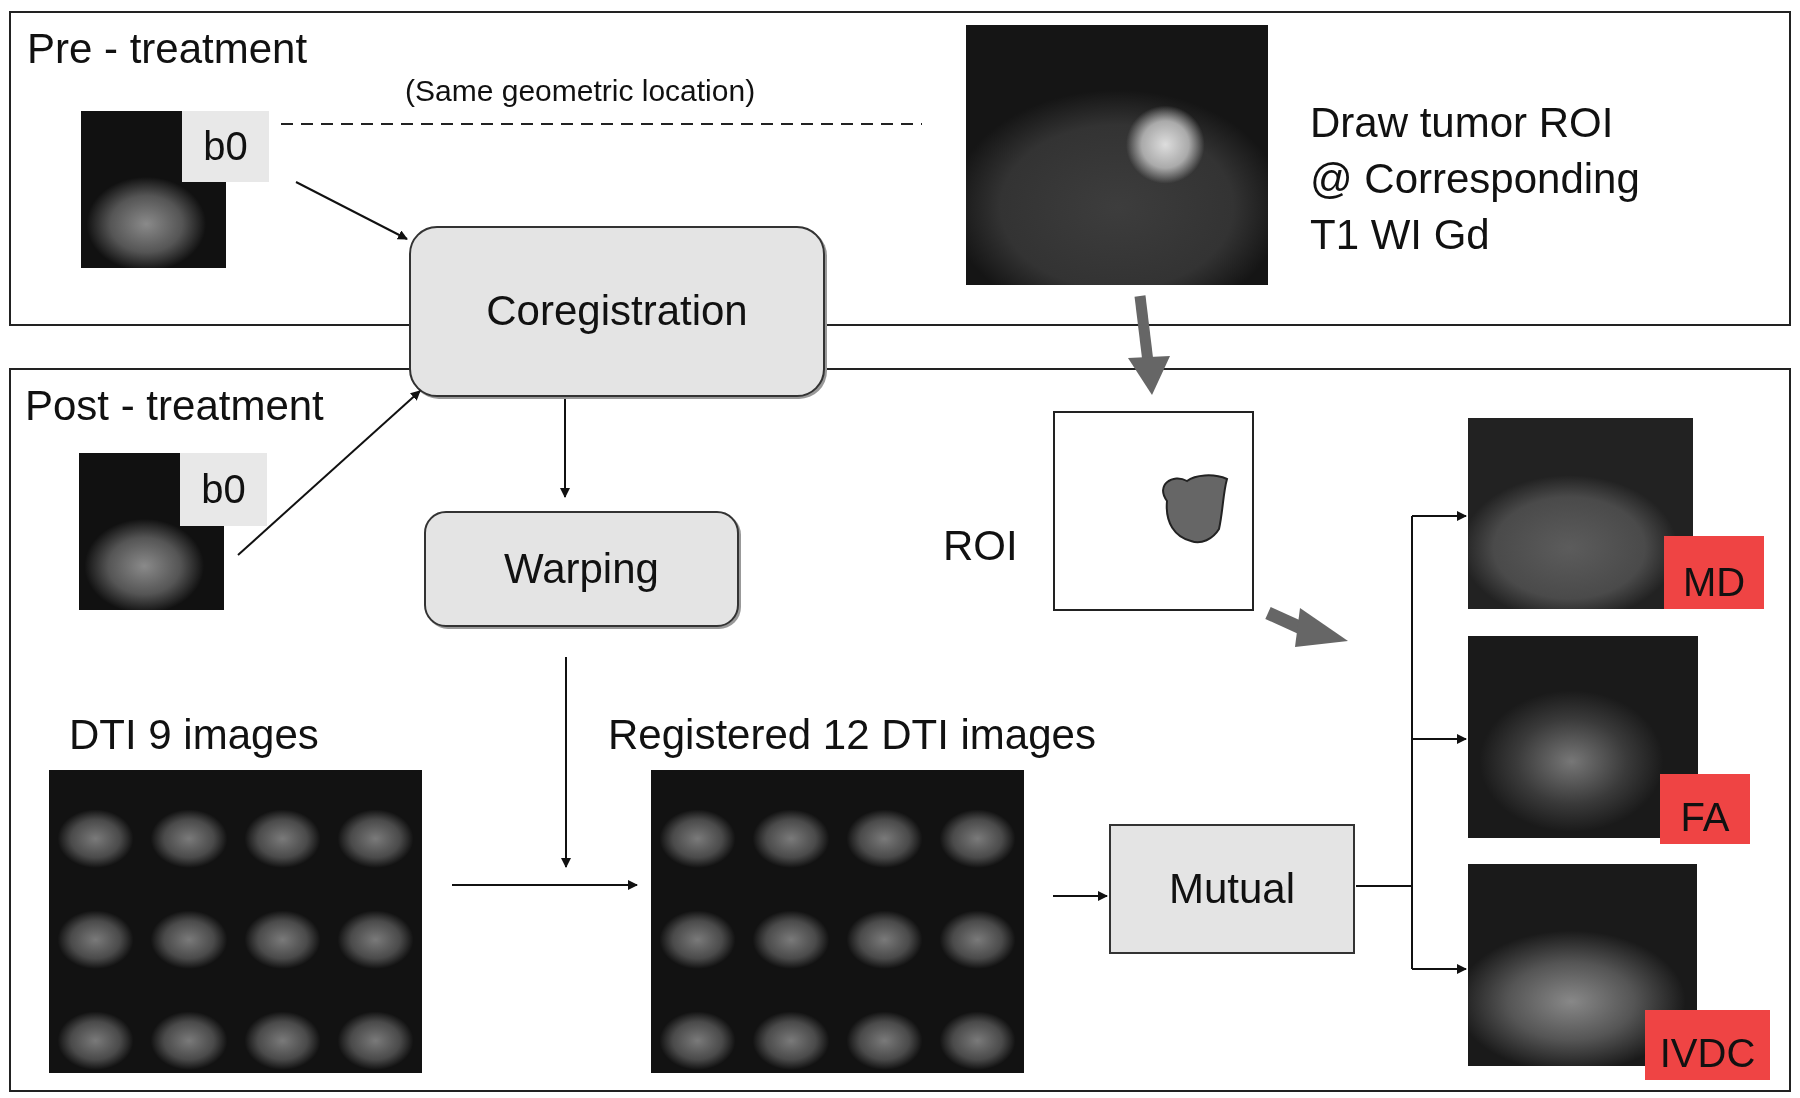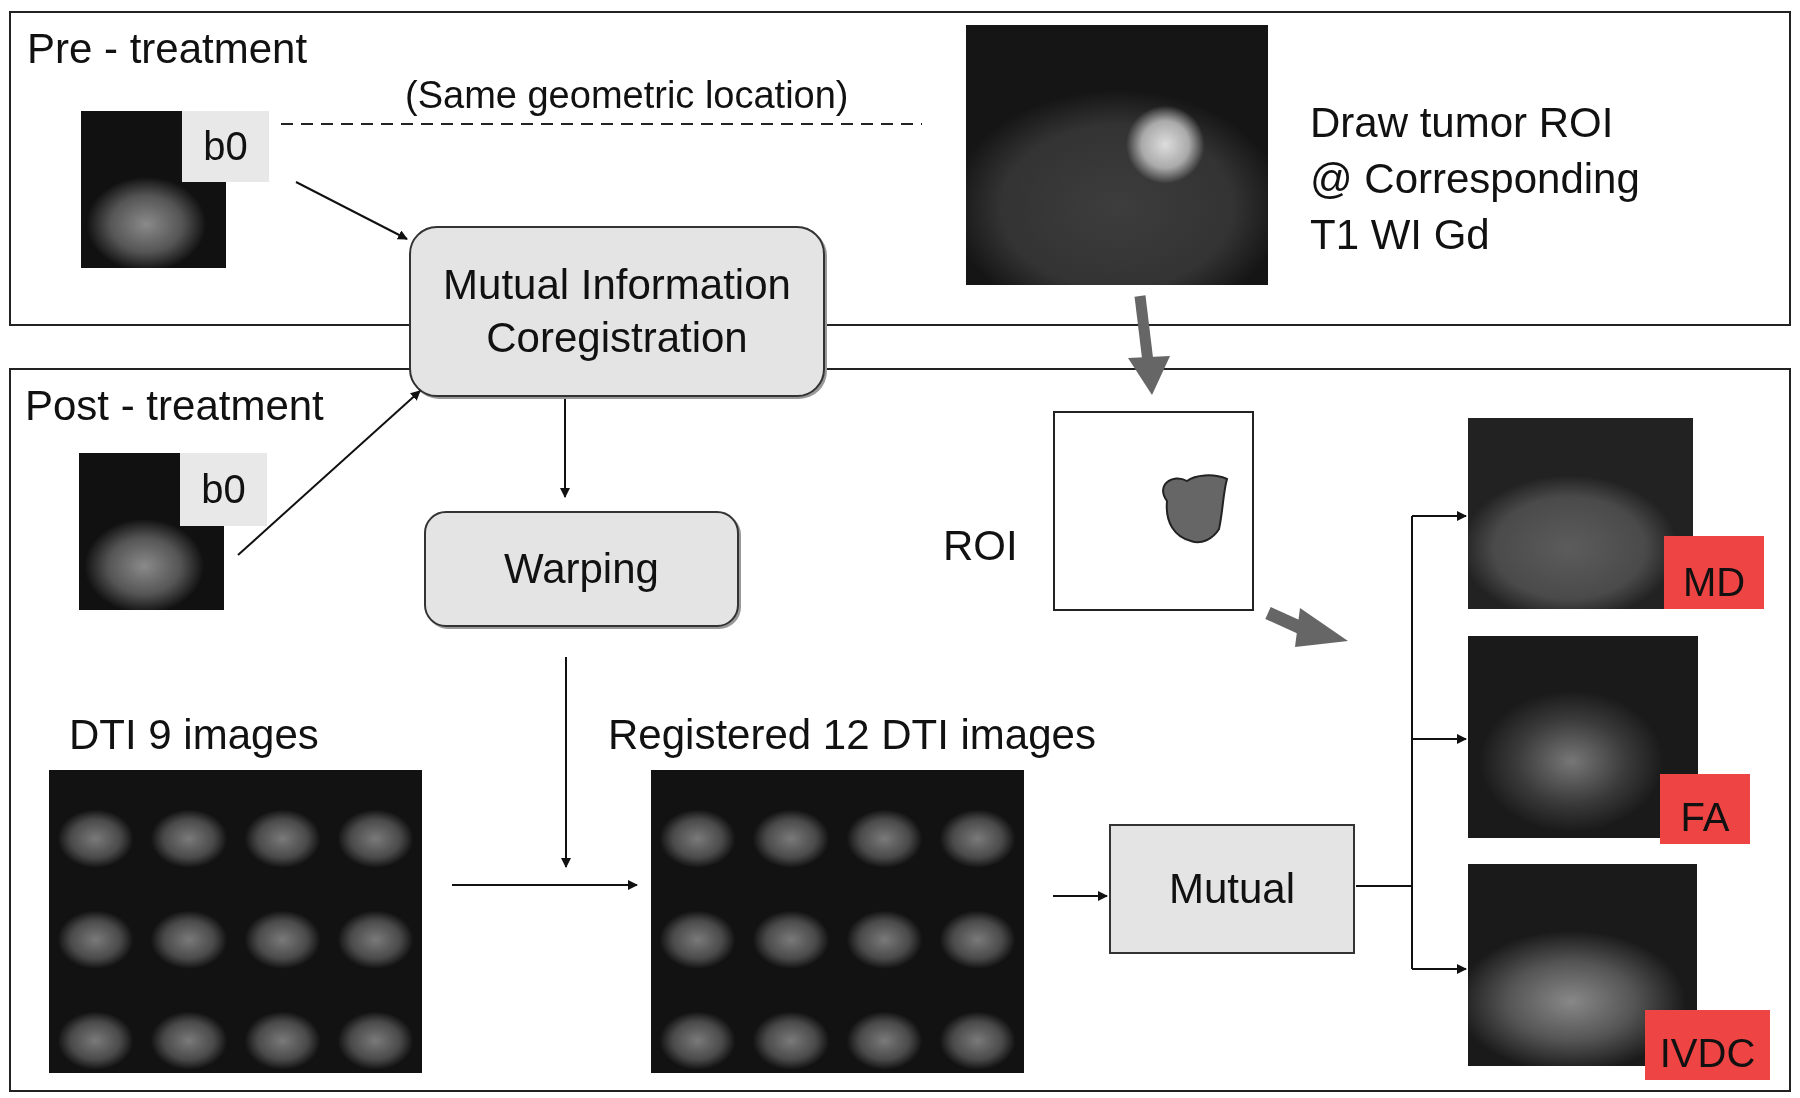--- a/index.html
+++ b/index.html
@@ -24,35 +24,34 @@
 
 <div class="panel" style="left:9px;top:11px;width:1782px;height:315px;"></div>
 <div class="panel" style="left:9px;top:368px;width:1782px;height:724px;"></div>
 
 <div class="label" style="left:27px;top:25px;">Pre - treatment</div>
 
 <div class="img" style="left:81px;top:111px;width:145px;height:157px;
             background:radial-gradient(ellipse 55% 40% at 45% 72%, #8a8a8a 0%, #555 45%, #111 75%), #111;"></div>
 <div class="tag" style="left:182px;top:111px;width:87px;height:71px;">b0</div>
 
-<div class="label" style="left:405px;top:74px;font-size:38px;">(Same geometric location)</div>
+<div class="label" style="left:405px;top:74px;font-size:30px;">(Same geometric location)</div>
 
 <div class="img" style="left:966px;top:25px;width:302px;height:260px;
             background:
               radial-gradient(ellipse 13% 15% at 66% 46%, #ddd 0%, #aaa 60%, transparent 100%),
               radial-gradient(ellipse 55% 45% at 50% 70%, #3d3d3d 0%, #333 70%, #151515 100%), #111;"></div>
 
 <div class="abs" style="left:1310px;top:95px;width:400px;text-align:left;font-size:42px;line-height:56px;">
   <div>Draw tumor ROI</div>
   <div>@ Corresponding</div>
   <div>T1 WI Gd</div>
 </div>
 
 <div class="box rounded" style="left:409px;top:226px;width:416px;height:171px;">
-  <div>Mutual Information</div>
   <div>Coregistration</div>
 </div>
 
 <div class="label" style="left:25px;top:382px;">Post - treatment</div>
 
 <div class="img" style="left:79px;top:453px;width:145px;height:157px;
             background:radial-gradient(ellipse 55% 40% at 45% 72%, #8a8a8a 0%, #555 45%, #111 75%), #111;"></div>
 <div class="tag" style="left:180px;top:453px;width:87px;height:73px;">b0</div>
 
 <div class="box rounded" style="left:424px;top:511px;width:315px;height:116px;border-radius:22px;text-align:center;">

